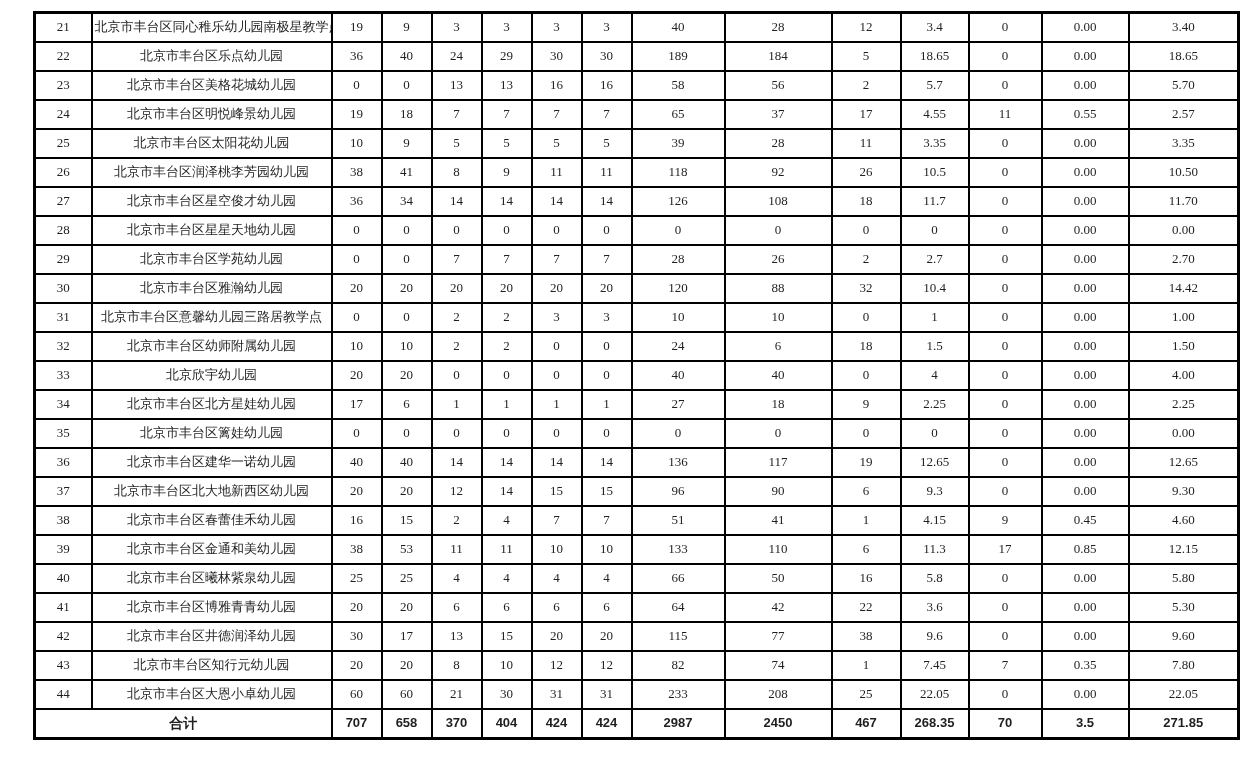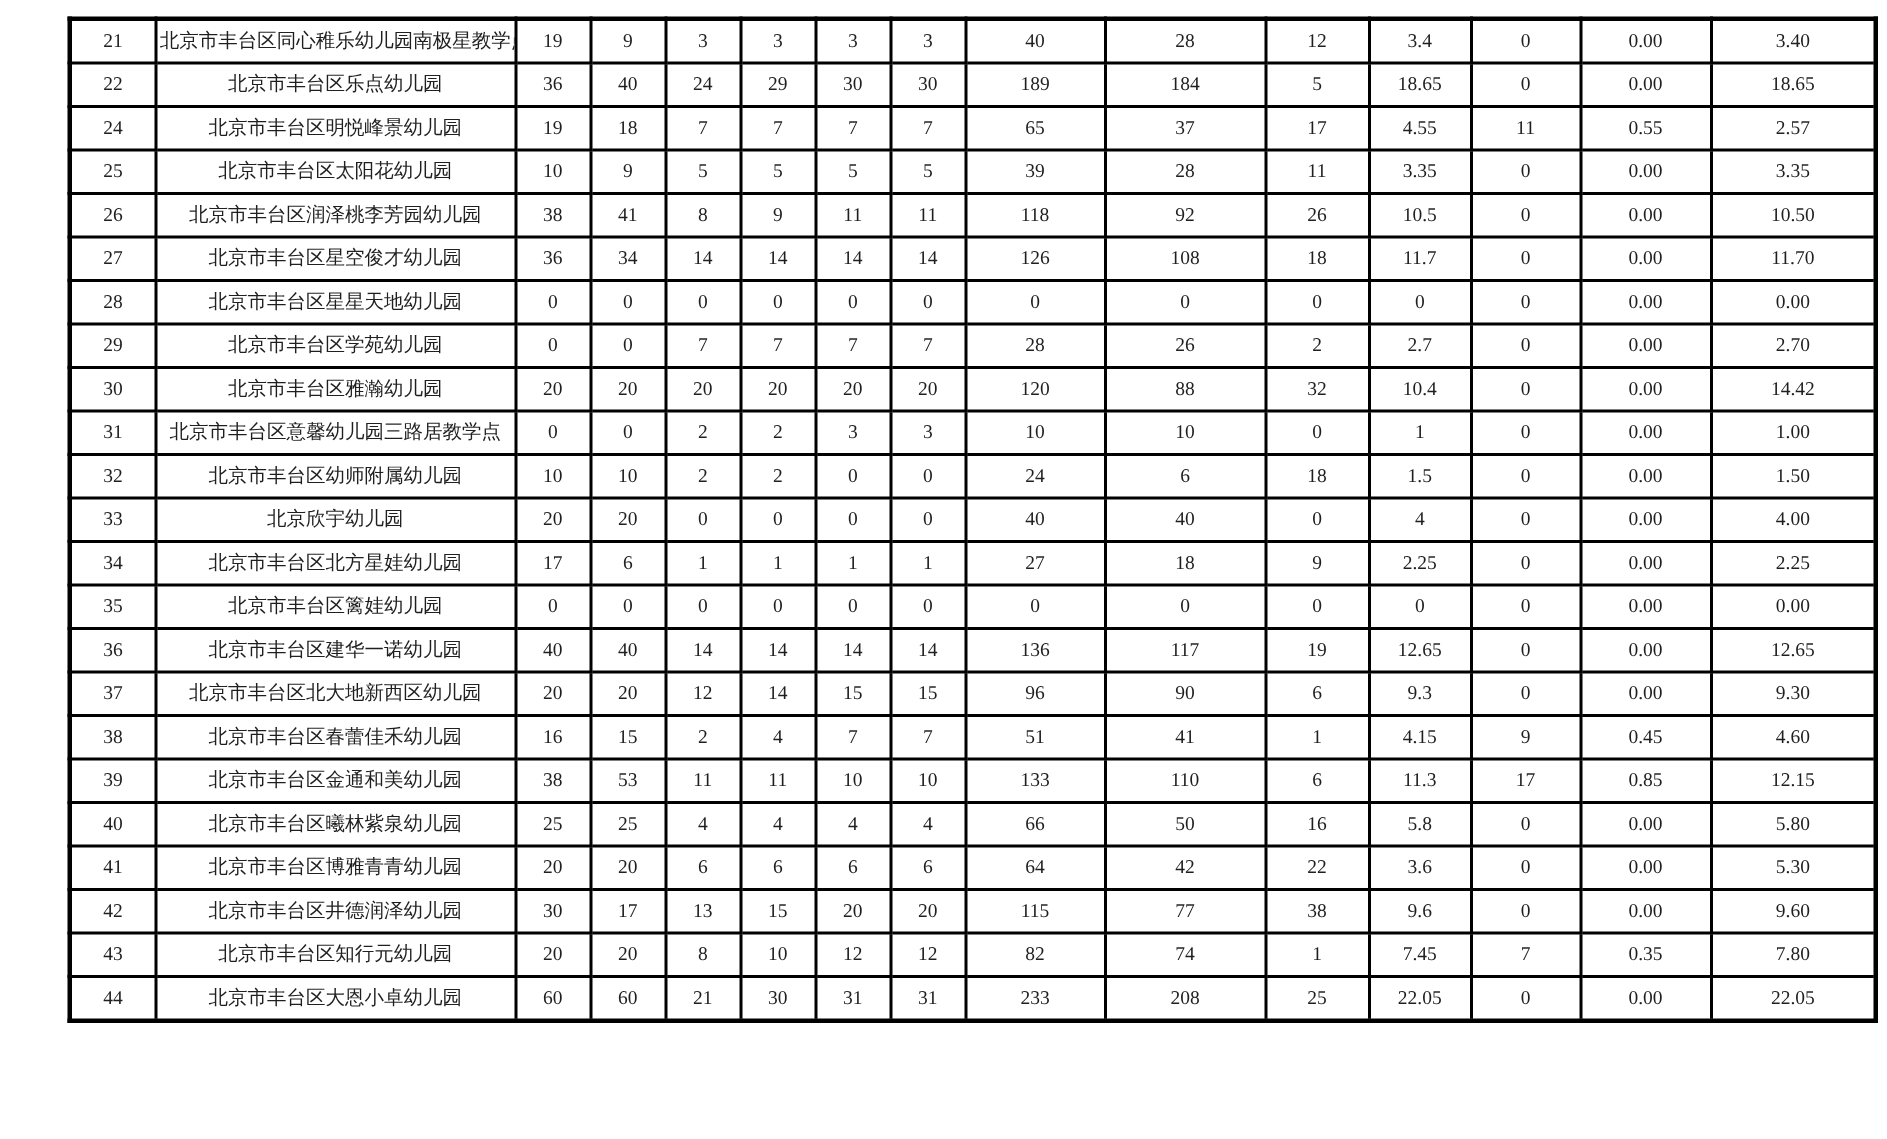--- a/index.html
+++ b/index.html
@@ -12,21 +12,20 @@
     height: 759px;
     overflow: hidden;
     font-family: "Liberation Serif", "DejaVu Serif", serif;
     color: #1f1f1f;
   }
   .page {
     position: relative;
     width: 1032px;
     height: 759px;
     background: #ffffff;
-    margin-left: 12px;
   }
   table.grid {
     position: absolute;
     left: 33px;
     top: 11px;
     width: 1204px;
     border-collapse: collapse;
     table-layout: fixed;
     border: 3px solid #000000;
   }
@@ -106,20 +105,37 @@
           <td>30</td>
           <td>189</td>
           <td>184</td>
           <td>5</td>
           <td>18.65</td>
           <td>0</td>
           <td>0.00</td>
           <td>18.65</td>
         </tr>
         <tr>
+          <td>23</td>
+          <td class="name-cell">北京市丰台区美格花城幼儿园</td>
+          <td>0</td>
+          <td>0</td>
+          <td>13</td>
+          <td>13</td>
+          <td>16</td>
+          <td>16</td>
+          <td>58</td>
+          <td>56</td>
+          <td>2</td>
+          <td>5.7</td>
+          <td>0</td>
+          <td>0.00</td>
+          <td>5.70</td>
+        </tr>
+        <tr>
           <td>24</td>
           <td class="name-cell">北京市丰台区明悦峰景幼儿园</td>
           <td>19</td>
           <td>18</td>
           <td>7</td>
           <td>7</td>
           <td>7</td>
           <td>7</td>
           <td>65</td>
           <td>37</td>
@@ -462,15 +478,31 @@
           <td>31</td>
           <td>31</td>
           <td>233</td>
           <td>208</td>
           <td>25</td>
           <td>22.05</td>
           <td>0</td>
           <td>0.00</td>
           <td>22.05</td>
         </tr>
+        <tr class="total-row">
+          <td class="total-label-cell" colspan="2">合计</td>
+          <td>707</td>
+          <td>658</td>
+          <td>370</td>
+          <td>404</td>
+          <td>424</td>
+          <td>424</td>
+          <td>2987</td>
+          <td>2450</td>
+          <td>467</td>
+          <td>268.35</td>
+          <td>70</td>
+          <td>3.5</td>
+          <td>271.85</td>
+        </tr>
       </tbody>
   </table>
 </div>
 
 </body></html>

